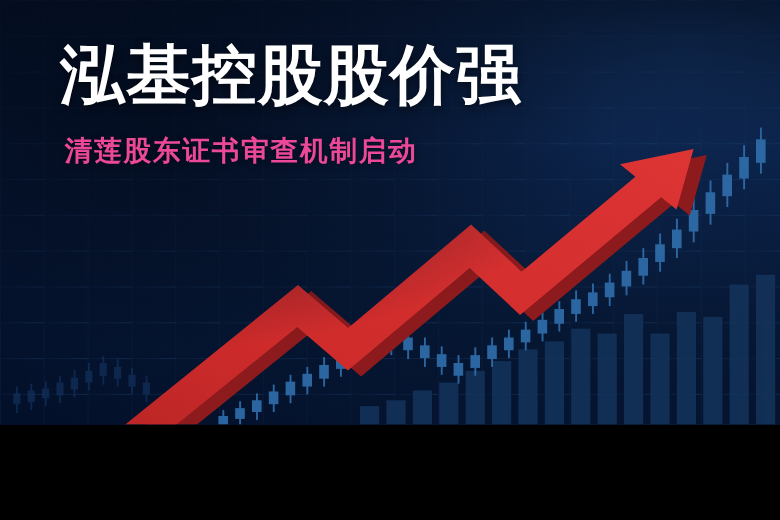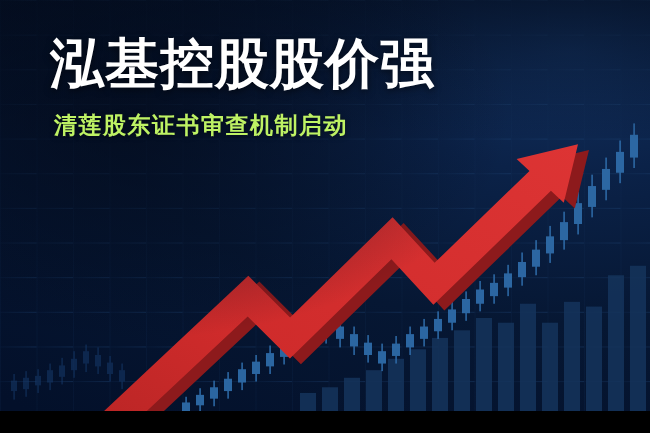--- a/index.html
+++ b/index.html
@@ -3,21 +3,21 @@
 <meta charset="utf-8">
 <style>
   html, body {
     margin: 0;
     padding: 0;
     background: #000;
   }
   #banner {
     position: relative;
     width: 650px;
-    height: 411px;
+    height: 354px;
     overflow: hidden;
     font-family: "Liberation Sans", "DejaVu Sans", sans-serif;
     background: #06173a;
   }
   .layer {
     position: absolute;
     inset: 0;
     width: 100%;
     height: 100%;
   }
@@ -44,21 +44,21 @@
     color: #ffffff;
     font-size: 54px;
     line-height: 60px;
     font-weight: 700;
     letter-spacing: 1px;
     white-space: nowrap;
     text-shadow: 0 2px 7px rgba(0,0,0,0.55);
   }
   #subhead {
     margin: 18px 0 0 4px;
-    color: #bef264;
+    color: #ec4899;
     font-size: 23px;
     line-height: 28px;
     font-weight: 700;
     letter-spacing: 1.5px;
     white-space: nowrap;
     text-shadow: 0 1px 5px rgba(0,0,0,0.5);
   }
 </style>
 </head>
 <body>

